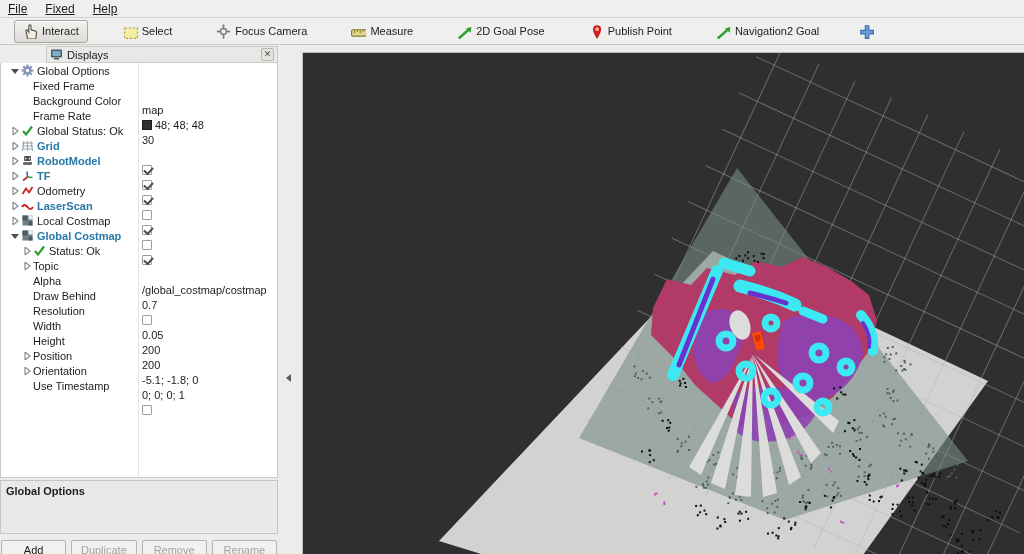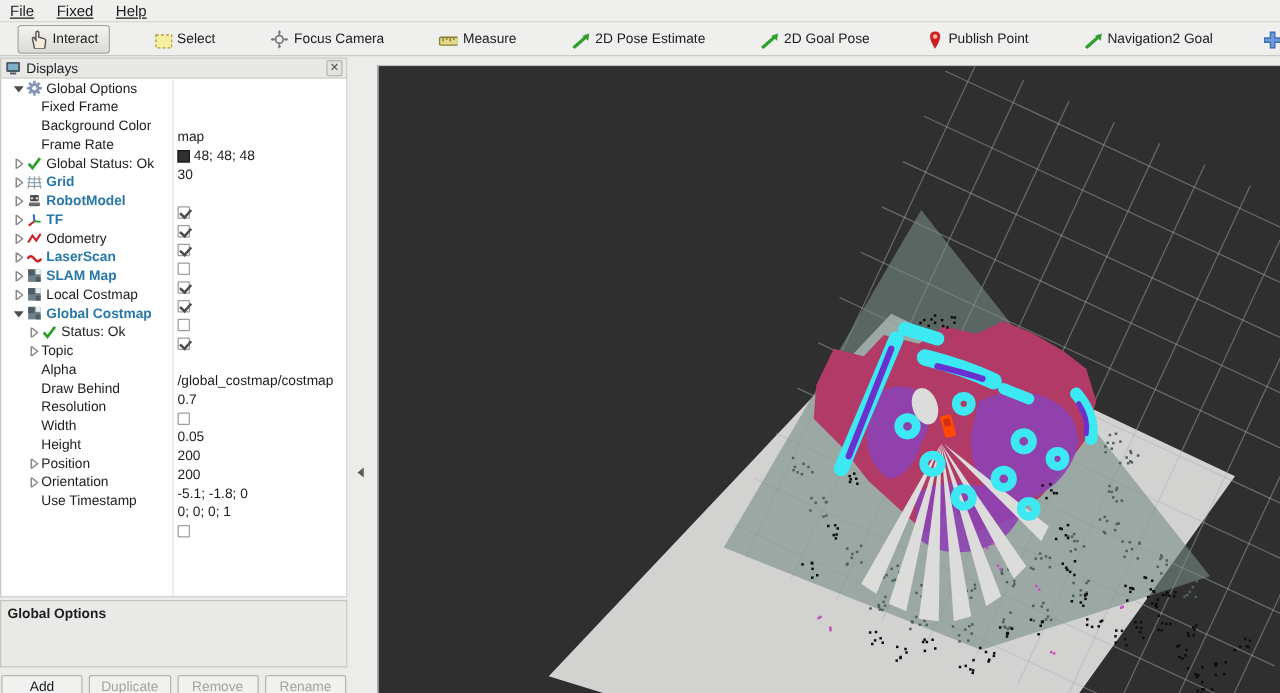--- a/index.html
+++ b/index.html
@@ -17,21 +17,21 @@
     background:#efefed; border-bottom:1px solid #c9c9c5; display:flex; align-items:center;
     padding-left:14px; gap:26px; font-size:11px; }
   .tool-btn { display:flex; align-items:center; gap:4px; padding:3px 8px; border-radius:3px;
     border:1px solid transparent; white-space:nowrap; }
   .tool-btn.active { border:1px solid #a6a6a2; background:linear-gradient(#f2f2f0,#dddbd6);
     box-shadow:inset 0 1px 0 #fff; }
   .tool-btn .ticon { width:15px; height:15px; flex:0 0 auto; }
   .tool-btn.icon-only { padding:3px 4px; }
 
   
-  #displays-panel { position:absolute; left:0; top:46px; width:278px; height:508px; }
+  #displays-panel { position:absolute; left:0; top:46px; width:278px; height:508px;padding-left:46px; }
   #panel-titlebar { height:17px; background:#e8e8e6; border:1px solid #c9c9c5;
     display:flex; align-items:center; font-size:11px; padding:0 3px; gap:4px; }
   #panel-title { flex:1; }
   #panel-close { width:13px; height:13px; border:1px solid #b5b5b1; background:#e3e3e0;
     font-size:9px; line-height:11px; text-align:center; color:#555; border-radius:2px; }
 
   #tree { position:absolute; left:0; top:17px; width:278px; height:415px; background:#ffffff;
     border:1px solid #c9c9c5; border-top:none; overflow:hidden; font-size:11px; }
   #tree::before { content:""; position:absolute; left:137px; top:0; bottom:0; width:1px; background:#e4e4e2; }
   .trow { position:relative; height:15px; display:flex; align-items:center; }
@@ -108,27 +108,20 @@
             <path d="M3,5 V8 M5.5,5 V7 M8,5 V8 M10.5,5 V7"></path>
           </g>
         </svg></span>
       <span>Measure</span>
     </div>
     <div class="tool-btn">
       <span class="ticon"><svg width="15" height="15" viewBox="0 0 13 13">
           <path d="M1.5,12.5 L10.5,4.5" stroke="#2ea02e" stroke-width="2.2" fill="none"></path>
           <path d="M12.5,2.5 L11.8,7.5 L7.8,4 Z" fill="#2ea02e"></path>
         </svg></span>
-      <span>2D Pose Estimate</span>
-    </div>
-    <div class="tool-btn">
-      <span class="ticon"><svg width="15" height="15" viewBox="0 0 13 13">
-          <path d="M1.5,12.5 L10.5,4.5" stroke="#2ea02e" stroke-width="2.2" fill="none"></path>
-          <path d="M12.5,2.5 L11.8,7.5 L7.8,4 Z" fill="#2ea02e"></path>
-        </svg></span>
       <span>2D Goal Pose</span>
     </div>
     <div class="tool-btn">
       <span class="ticon"><svg width="15" height="15" viewBox="0 0 13 13">
           <path d="M7,1 Q10.5,1 10.5,4.5 Q10.5,7.5 7,13 Q3.5,7.5 3.5,4.5 Q3.5,1 7,1 Z" fill="#cc2020"></path>
           <circle cx="7" cy="4.5" r="1.6" fill="#ffb0a0"></circle>
         </svg></span>
       <span>Publish Point</span>
     </div>
     <div class="tool-btn">
@@ -282,38 +275,20 @@
         <span style="width: 8px;"></span>
         <span class="t-exp">
           <svg width="8" height="8">
             <path d="M2,0 L7,4 L2,8 Z" fill="none" stroke="#8a8a8a" stroke-width="1.2"></path>
           </svg>
         </span>
         <span class="t-icon"><svg width="13" height="13" viewBox="0 0 13 13">
             <path d="M1,8 Q3.5,4 6.5,8 T12,8" stroke="#cc2222" stroke-width="2" fill="none"></path>
           </svg></span>
         <span class="t-label blue">LaserScan</span>
-        <span class="t-value">
-          <span class="cbx on"></span>
-        </span>
-      </div>
-      <div class="trow">
-        <span style="width: 8px;"></span>
-        <span class="t-exp">
-          <svg width="8" height="8">
-            <path d="M2,0 L7,4 L2,8 Z" fill="none" stroke="#8a8a8a" stroke-width="1.2"></path>
-          </svg>
-        </span>
-        <span class="t-icon"><svg width="13" height="13" viewBox="0 0 13 13">
-            <rect x="1.5" y="1.5" width="10" height="10" fill="#6f7f88"></rect>
-            <rect x="1.5" y="1.5" width="5" height="5" fill="#4d5d66"></rect>
-            <rect x="7.5" y="7.5" width="4" height="4" fill="#4d5d66"></rect>
-            <rect x="7.5" y="1.5" width="4" height="4" fill="#fff" opacity=".85"></rect>
-          </svg></span>
-        <span class="t-label blue">SLAM Map</span>
         <span class="t-value">
           <span class="cbx on"></span>
         </span>
       </div>
       <div class="trow">
         <span style="width: 8px;"></span>
         <span class="t-exp">
           <svg width="8" height="8">
             <path d="M2,0 L7,4 L2,8 Z" fill="none" stroke="#8a8a8a" stroke-width="1.2"></path>
           </svg>

